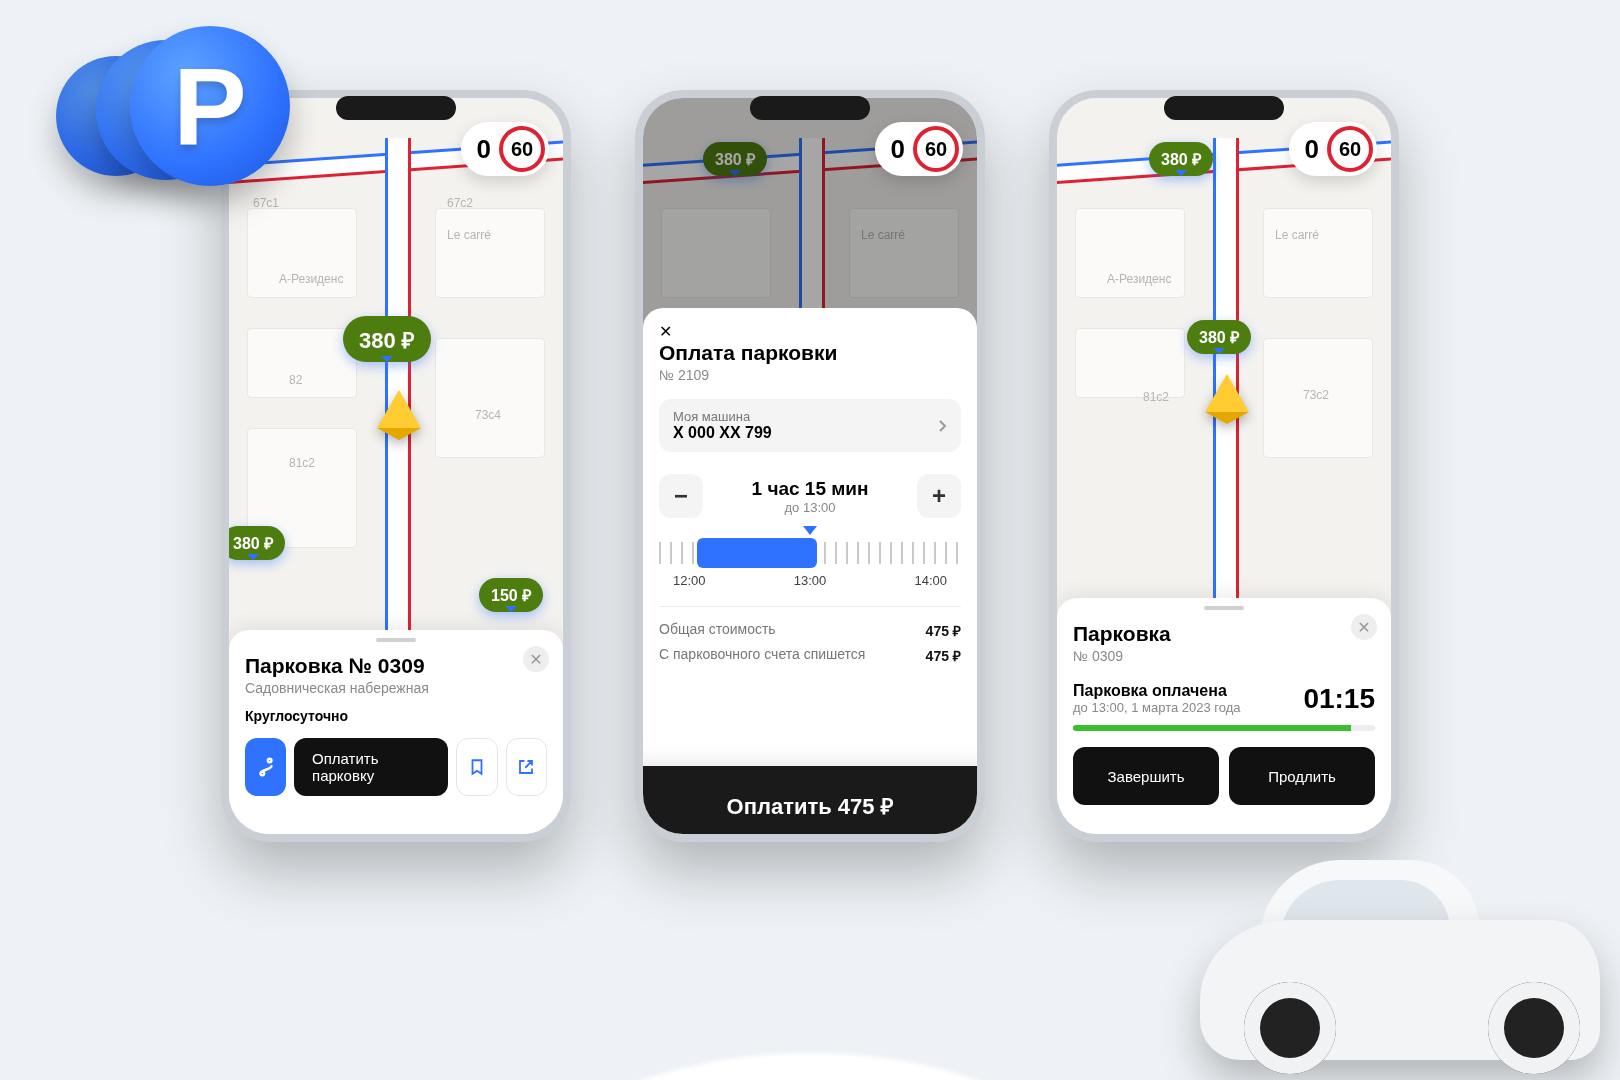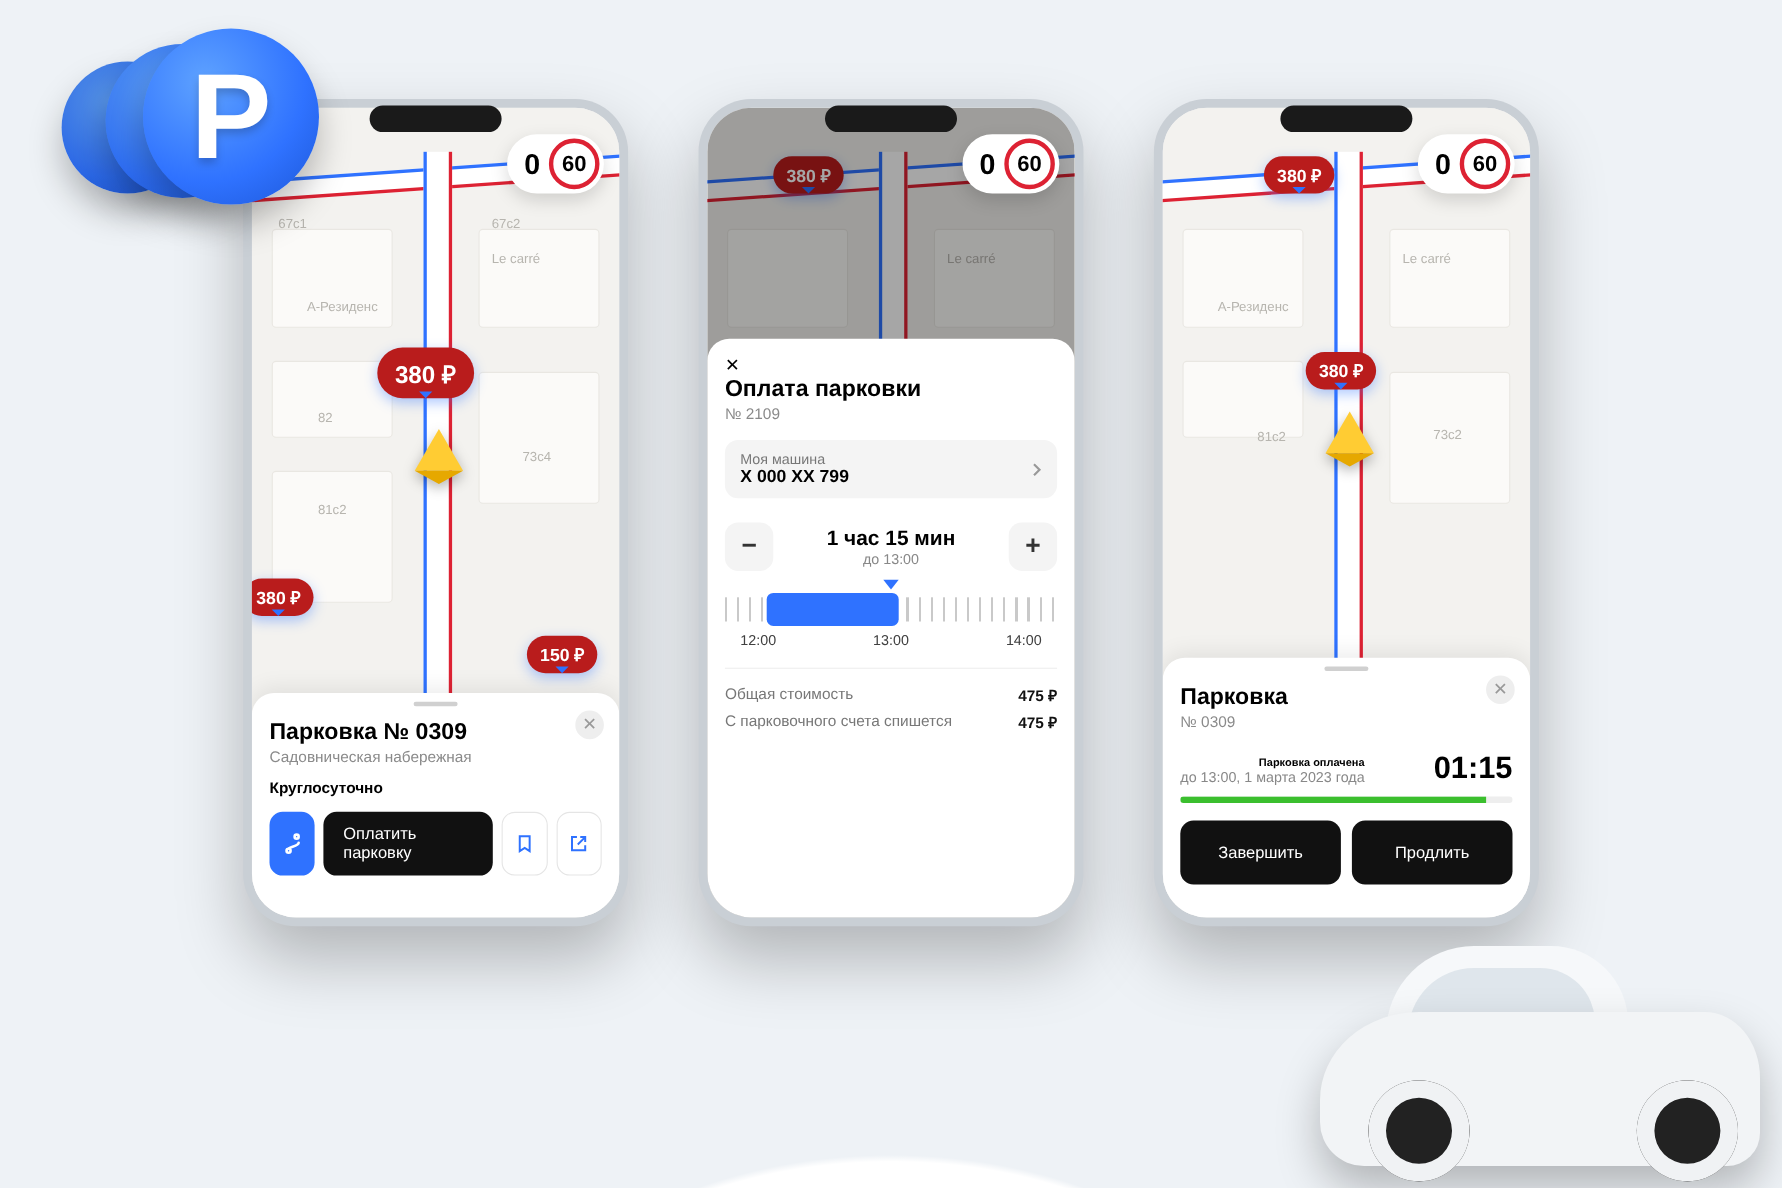--- a/index.html
+++ b/index.html
@@ -40,21 +40,21 @@
   }
   .notch { position:absolute; top:6px; left:50%; transform:translateX(-50%);
     width:120px; height:24px; background:#1a1a1a; border-radius:14px; z-index:30; }
 
   
   .map { position:absolute; inset:0; background:#f3f2ef; }
   .map .bld { position:absolute; background:#fbfaf8; border:1px solid #e9e7e2; border-radius:4px; }
   .map .road-v { position:absolute; width:26px; background:#fff; border-left:3px solid #2f72ff; border-right:3px solid #d23; }
   .map .road-h { position:absolute; height:20px; background:#fff; border-top:3px solid #2f72ff; border-bottom:3px solid #d23; }
   .map .plab { position:absolute; color:#b7b5af; font-size:12px; }
-  .pricepill { position:absolute; background:#b91c1c; color:#fff; font-weight:700; font-size:16px;
+  .pricepill { position:absolute; background:#4d7c0f; color:#fff; font-weight:700; font-size:16px;
     padding:6px 12px; border-radius:999px; box-shadow:0 4px 12px rgba(47,114,255,.4); display:flex; align-items:center; gap:4px; }
   .pricepill.big { font-size:22px; padding:8px 16px; }
   .pricepill::after{ content:''; position:absolute; bottom:-6px; left:50%; transform:translateX(-50%);
     border:6px solid transparent; border-top-color:#2f72ff; }
   .arrowcursor { position:absolute; width:0; height:0;
     border-left:22px solid transparent; border-right:22px solid transparent; border-bottom:38px solid #ffcc33;
     filter: drop-shadow(0 4px 6px rgba(0,0,0,.3)); }
   .arrowcursor::after{ content:''; position:absolute; left:-22px; top:38px; width:0;height:0;
     border-left:22px solid transparent; border-right:22px solid transparent; border-top:12px solid #e6a800;}
 
@@ -104,21 +104,21 @@
   .ruler .tri { position:absolute; left:50%; top:-12px; transform:translateX(-50%);
     width:0;height:0; border-left:7px solid transparent; border-right:7px solid transparent; border-top:9px solid #2f72ff; }
   .costs { margin-top:18px; border-top:1px solid #eee; padding-top:14px; font-size:14px; }
   .costs .row { display:flex; justify-content:space-between; color:#777; margin-bottom:6px;gap:40px; }
   .costs .row .v{ color:#111; font-weight:600; }
   .paybar { position:absolute; left:-32px; right:-32px; bottom:-10px; height:78px;
     background:#1a1a1a; color:#fff; border-radius:22px; display:flex; align-items:center; justify-content:center;
     font-size:22px; font-weight:700; box-shadow:0 20px 40px rgba(0,0,0,.4); z-index:40; }
 
   
-  .paidline { font-size:10px; font-weight:800;text-align:right; }
+  .paidline { font-size:16px; font-weight:800; }
   .paidsub { font-size:13px; color:#888; }
   .timer { font-size:28px; font-weight:800; }
   .progress { height:6px; background:#eee; border-radius:4px; margin-top:10px; overflow:hidden; }
   .progress .fill{ height:100%; width:92%; background:#3bbf2e; }
   .brow3 { display:flex; gap:10px; margin-top:16px; }
   .brow3 .btn.black{ flex:1; }
 
   
   .car { position:absolute; right:0; bottom:0; width:460px; height:260px; z-index:60; }
   .car .body { position:absolute; left:40px; bottom:20px; width:400px; height:140px; background:#f2f4f6;
@@ -252,20 +252,21 @@
           <div class="row">
               <span>Общая стоимость</span>
               <span class="v">475 ₽</span>
             </div>
           <div class="row">
               <span>С парковочного счета спишется</span>
               <span class="v">475 ₽</span>
             </div>
         </div>
       </div>
+      <div class="paybar">Оплатить 475 ₽</div>
     </div>
   </div>
 
   <div class="phone">
     <div class="notch"></div>
     <div class="screen">
       <div class="map">
         <div class="road-h" style="left:-20px; top:54px; width:380px; transform:rotate(-4deg);"></div>
         <div class="road-v" style="left:156px; top:40px; height:540px;"></div>
         <div class="bld" style="left:18px; top:110px; width:110px; height:90px;"></div>

